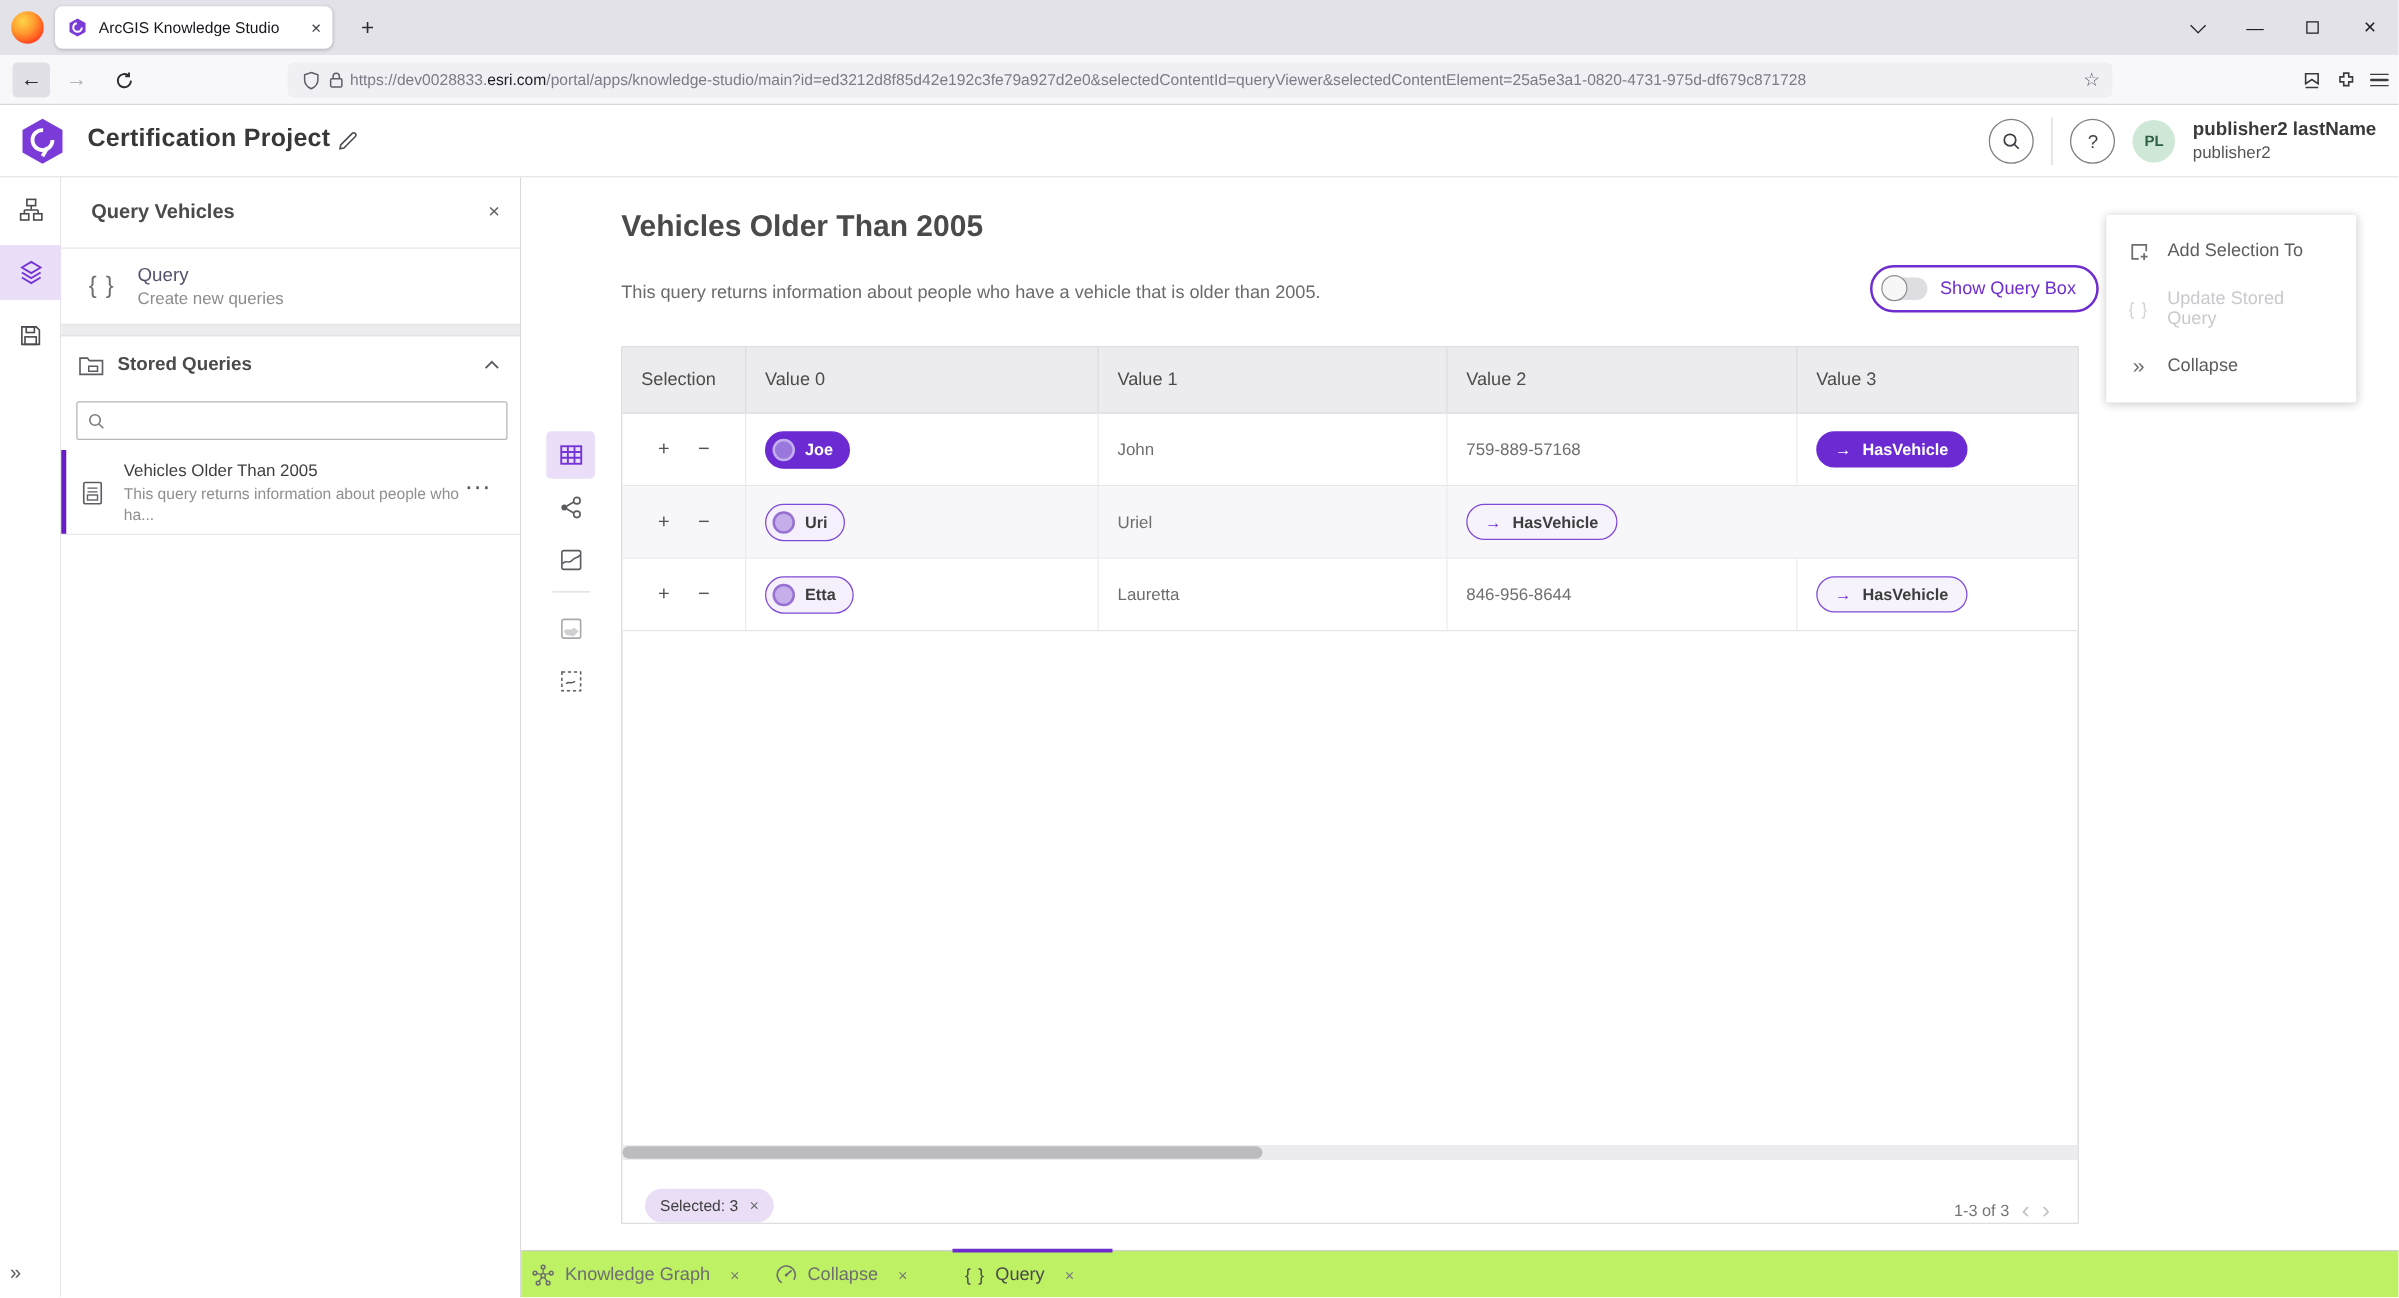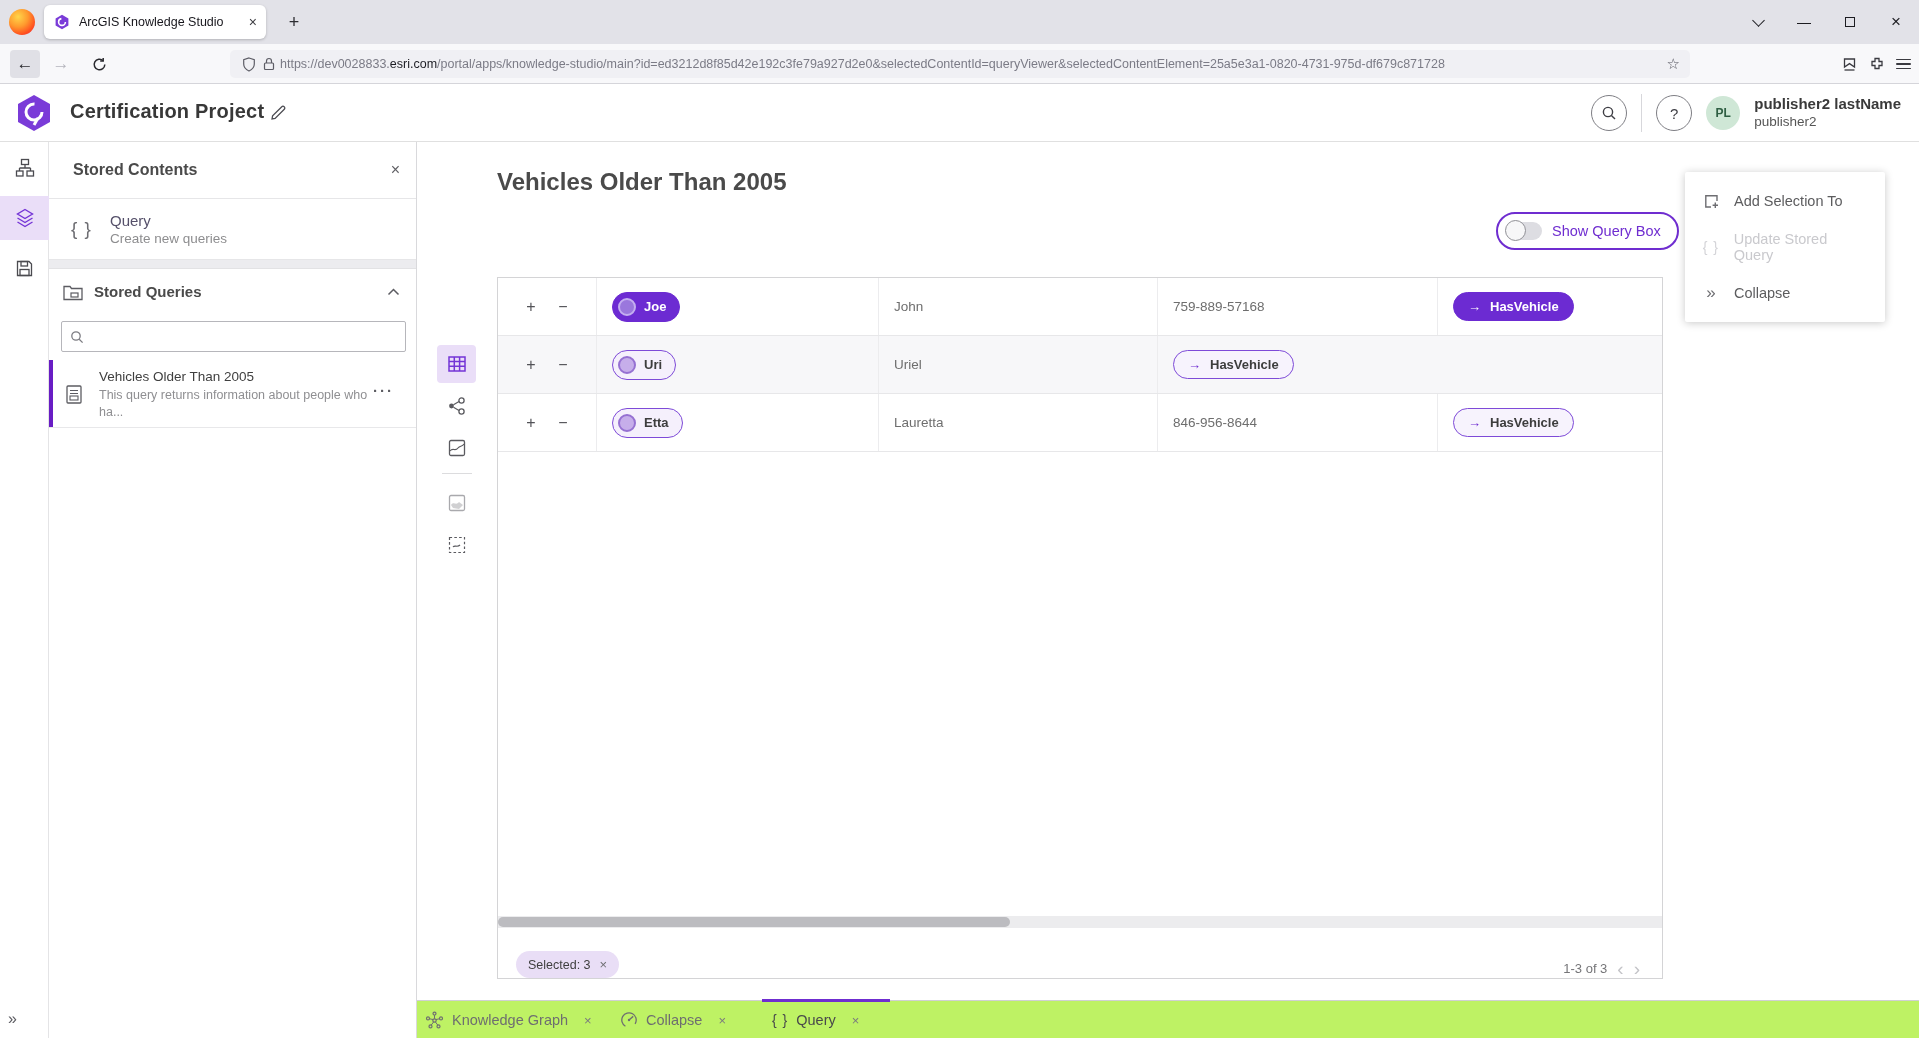--- a/index.html
+++ b/index.html
@@ -281,21 +281,21 @@
             <path d="M2.5 2.5 H14 L16.5 5 V16.5 H2.5 Z" fill="none" stroke="currentColor" stroke-width="1.3"></path>
             <rect x="6" y="2.5" width="6.5" height="4.5" fill="none" stroke="currentColor" stroke-width="1.3"></rect>
             <rect x="5" y="10.5" width="9" height="6" fill="none" stroke="currentColor" stroke-width="1.3"></rect>
           </svg>
       </div>
       <div class="rail-expand">»</div>
     </div>
 
     <div class="panel">
       <div class="panel-header">
-        <span class="panel-title">Stored Contents</span>
+        <span class="panel-title">Query Vehicles</span>
         <span class="panel-x">×</span>
       </div>
       <div class="query-card">
         <span class="braces-badge">{ }</span>
         <span>
           <div class="qc-title">Query</div>
           <div class="qc-sub">Create new queries</div>
         </span>
       </div>
       <div class="gray-band"></div>
@@ -332,20 +332,21 @@
         <div class="si-text">
           <div class="si-title">Vehicles Older Than 2005</div>
           <div class="si-desc">This query returns information about people who ha...</div>
         </div>
         <span class="si-menu">···</span>
       </div>
     </div>
 
     <div class="main">
       <div class="page-title">Vehicles Older Than 2005</div>
+      <div class="page-desc">This query returns information about people who have a vehicle that is older than 2005.</div>
 
       <div class="sqb-pill">
         <span class="toggle">
             <span class="knob"></span>
           </span>
         <span class="sqb-label">Show Query Box</span>
       </div>
 
       <div class="side-toolbar">
         <div class="tool-btn active">
@@ -377,20 +378,27 @@
         </div>
         <div class="tool-btn">
           <svg width="20" height="20" viewBox="0 0 20 20">
               <rect x="2.5" y="2.5" width="15" height="15" fill="none" stroke="currentColor" stroke-width="1.2" stroke-dasharray="2.6 2.2"></rect>
               <path d="M6 12 C8 9.5 10 13 13 10" fill="none" stroke="currentColor" stroke-width="1.2"></path>
             </svg>
         </div>
       </div>
 
       <div class="table-card">
+        <div class="t-head">
+          <div class="th col-sel">Selection</div>
+          <div class="th col-v0">Value 0</div>
+          <div class="th col-v1">Value 1</div>
+          <div class="th col-v2">Value 2</div>
+          <div class="th col-v3">Value 3</div>
+        </div>
 
         <div class="t-row">
           <div class="cell sel col-sel">
             <span class="pm-btn">+</span>
             <span class="pm-btn">−</span>
           </div>
           <div class="cell col-v0">
               <span class="entity-pill filled">
                 <span class="dot"></span>
                 <span>Joe</span>

